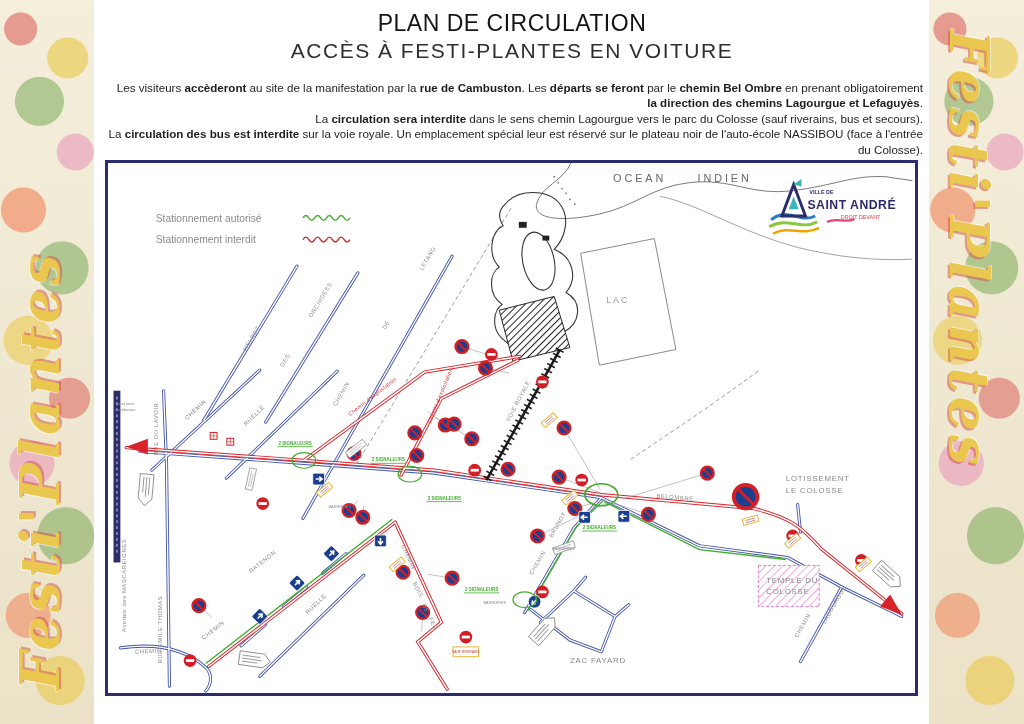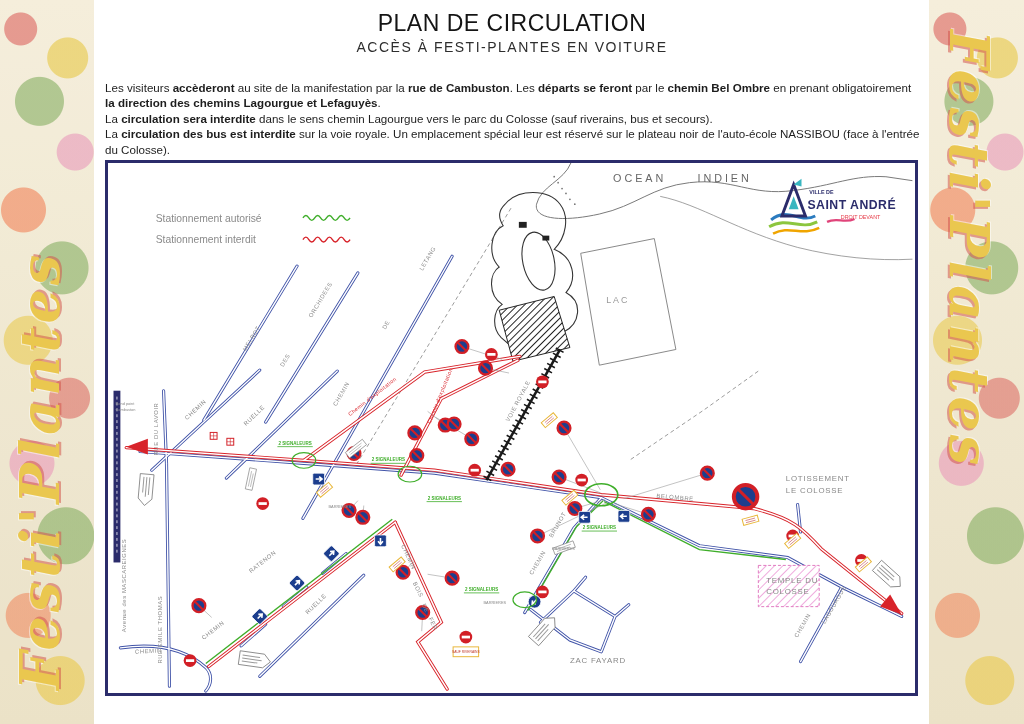--- a/index.html
+++ b/index.html
@@ -24,24 +24,24 @@
   .floral.left{left:0;}
   .floral.right{left:929px;width:95px;}
   .script{position:absolute;top:30px;left:8px;height:660px;writing-mode:vertical-rl;
     transform:rotate(180deg);font-family:"DejaVu Serif",serif;font-style:italic;font-weight:bold;
     font-size:54px;color:#e8c23c;letter-spacing:4px;
     text-shadow:2px 2px 0 rgba(205,70,58,.55),-1px -1px 0 rgba(255,255,255,.5);}
   .floral.right .script{transform:none;}
   
   .header{position:absolute;left:97px;top:10px;width:830px;text-align:center;}
   .header h1{margin:0;font-size:23px;font-weight:normal;color:#141414;letter-spacing:.5px;}
-  .header h2{margin:2px 0 0 0;font-size:14px;font-weight:400;color:#2e2e2e;letter-spacing:1.5px;}
+  .header h2{margin:2px 0 0 0;font-size:21px;font-weight:400;color:#2e2e2e;letter-spacing:1.5px;}
   
   .intro{position:absolute;left:105px;top:80px;width:818px;margin:0;
-    font-size:11.6px;line-height:1.33;color:#1d1d1d;}
+    font-size:11.6px;line-height:1.33;color:#1d1d1d;text-align:right;}
   
   .map-frame{position:absolute;left:105px;top:160px;width:813px;height:536px;
     border:3px solid #2b2c6b;background:#fff;box-sizing:border-box;}
   .map-frame svg{display:block;width:100%;height:100%;}
   
   .road-blue{stroke:#4053a8;stroke-width:3.2;fill:none;stroke-linecap:round;}
   .road-blue-core{stroke:#fff;stroke-width:1.4;fill:none;stroke-linecap:round;}
   .road-red{stroke:#d8232a;stroke-width:3.4;fill:none;stroke-linecap:round;}
   .road-red-core{stroke:#fff;stroke-width:1.5;fill:none;stroke-linecap:round;}
   .road-green{stroke:#3fae2a;stroke-width:1.4;fill:none;}

